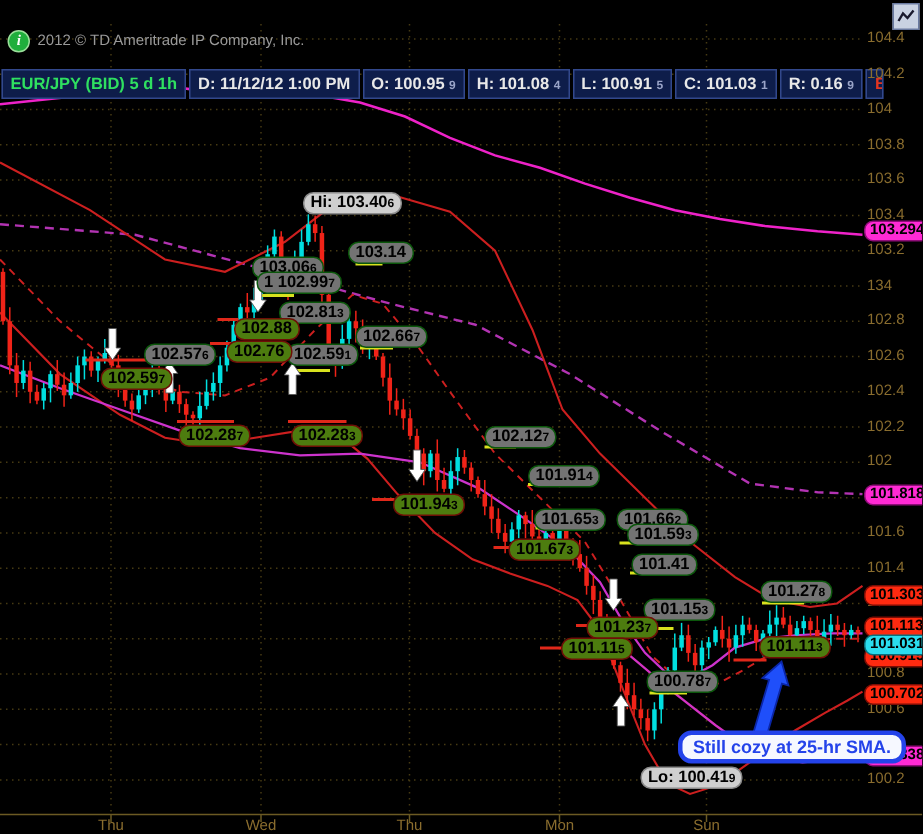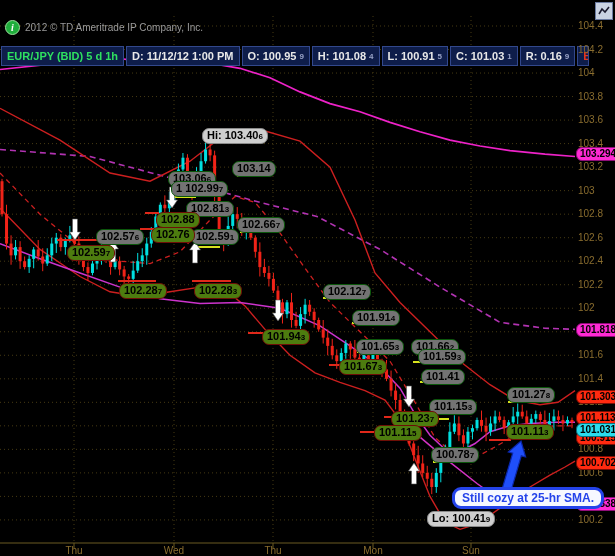--- a/index.html
+++ b/index.html
@@ -445,21 +445,21 @@
       <div class="bubble bub-red" style="left: 506px; top: 424px;"><span>101.11</span><span class="frac">3</span></div>
       <div class="bubble bub-gray" style="left: 202px; top: 128px; text-align: center;"><span>Hi: 103.40</span><span class="frac">6</span></div>
       <div class="bubble bub-gray" style="left: 427px; top: 511px;"><span>Lo: 100.41</span><span class="frac">9</span></div>
       <div class="ticklab" style="top: 20px;">104.4</div>
       <div class="ticklab" style="top: 43.52px;">104.2</div>
       <div class="ticklab" style="top: 67.04px;">104</div>
       <div class="ticklab" style="top: 90.56px;">103.8</div>
       <div class="ticklab" style="top: 114.08px;">103.6</div>
       <div class="ticklab" style="top: 137.6px;">103.4</div>
       <div class="ticklab" style="top: 161.12px;">103.2</div>
-      <div class="ticklab" style="top: 184.64px;">103</div>
+      <div class="ticklab" style="top: 184.64px;">134</div>
       <div class="ticklab" style="top: 208.16px;">102.8</div>
       <div class="ticklab" style="top: 231.68px;">102.6</div>
       <div class="ticklab" style="top: 255.2px;">102.4</div>
       <div class="ticklab" style="top: 278.72px;">102.2</div>
       <div class="ticklab" style="top: 302.24px;">102</div>
       <div class="ticklab" style="top: 349.28px;">101.6</div>
       <div class="ticklab" style="top: 372.8px;">101.4</div>
       <div class="ticklab" style="top: 396.32px;">101.2</div>
       <div class="ticklab" style="top: 443.36px;">100.8</div>
       <div class="ticklab" style="top: 466.88px;">100.6</div>

